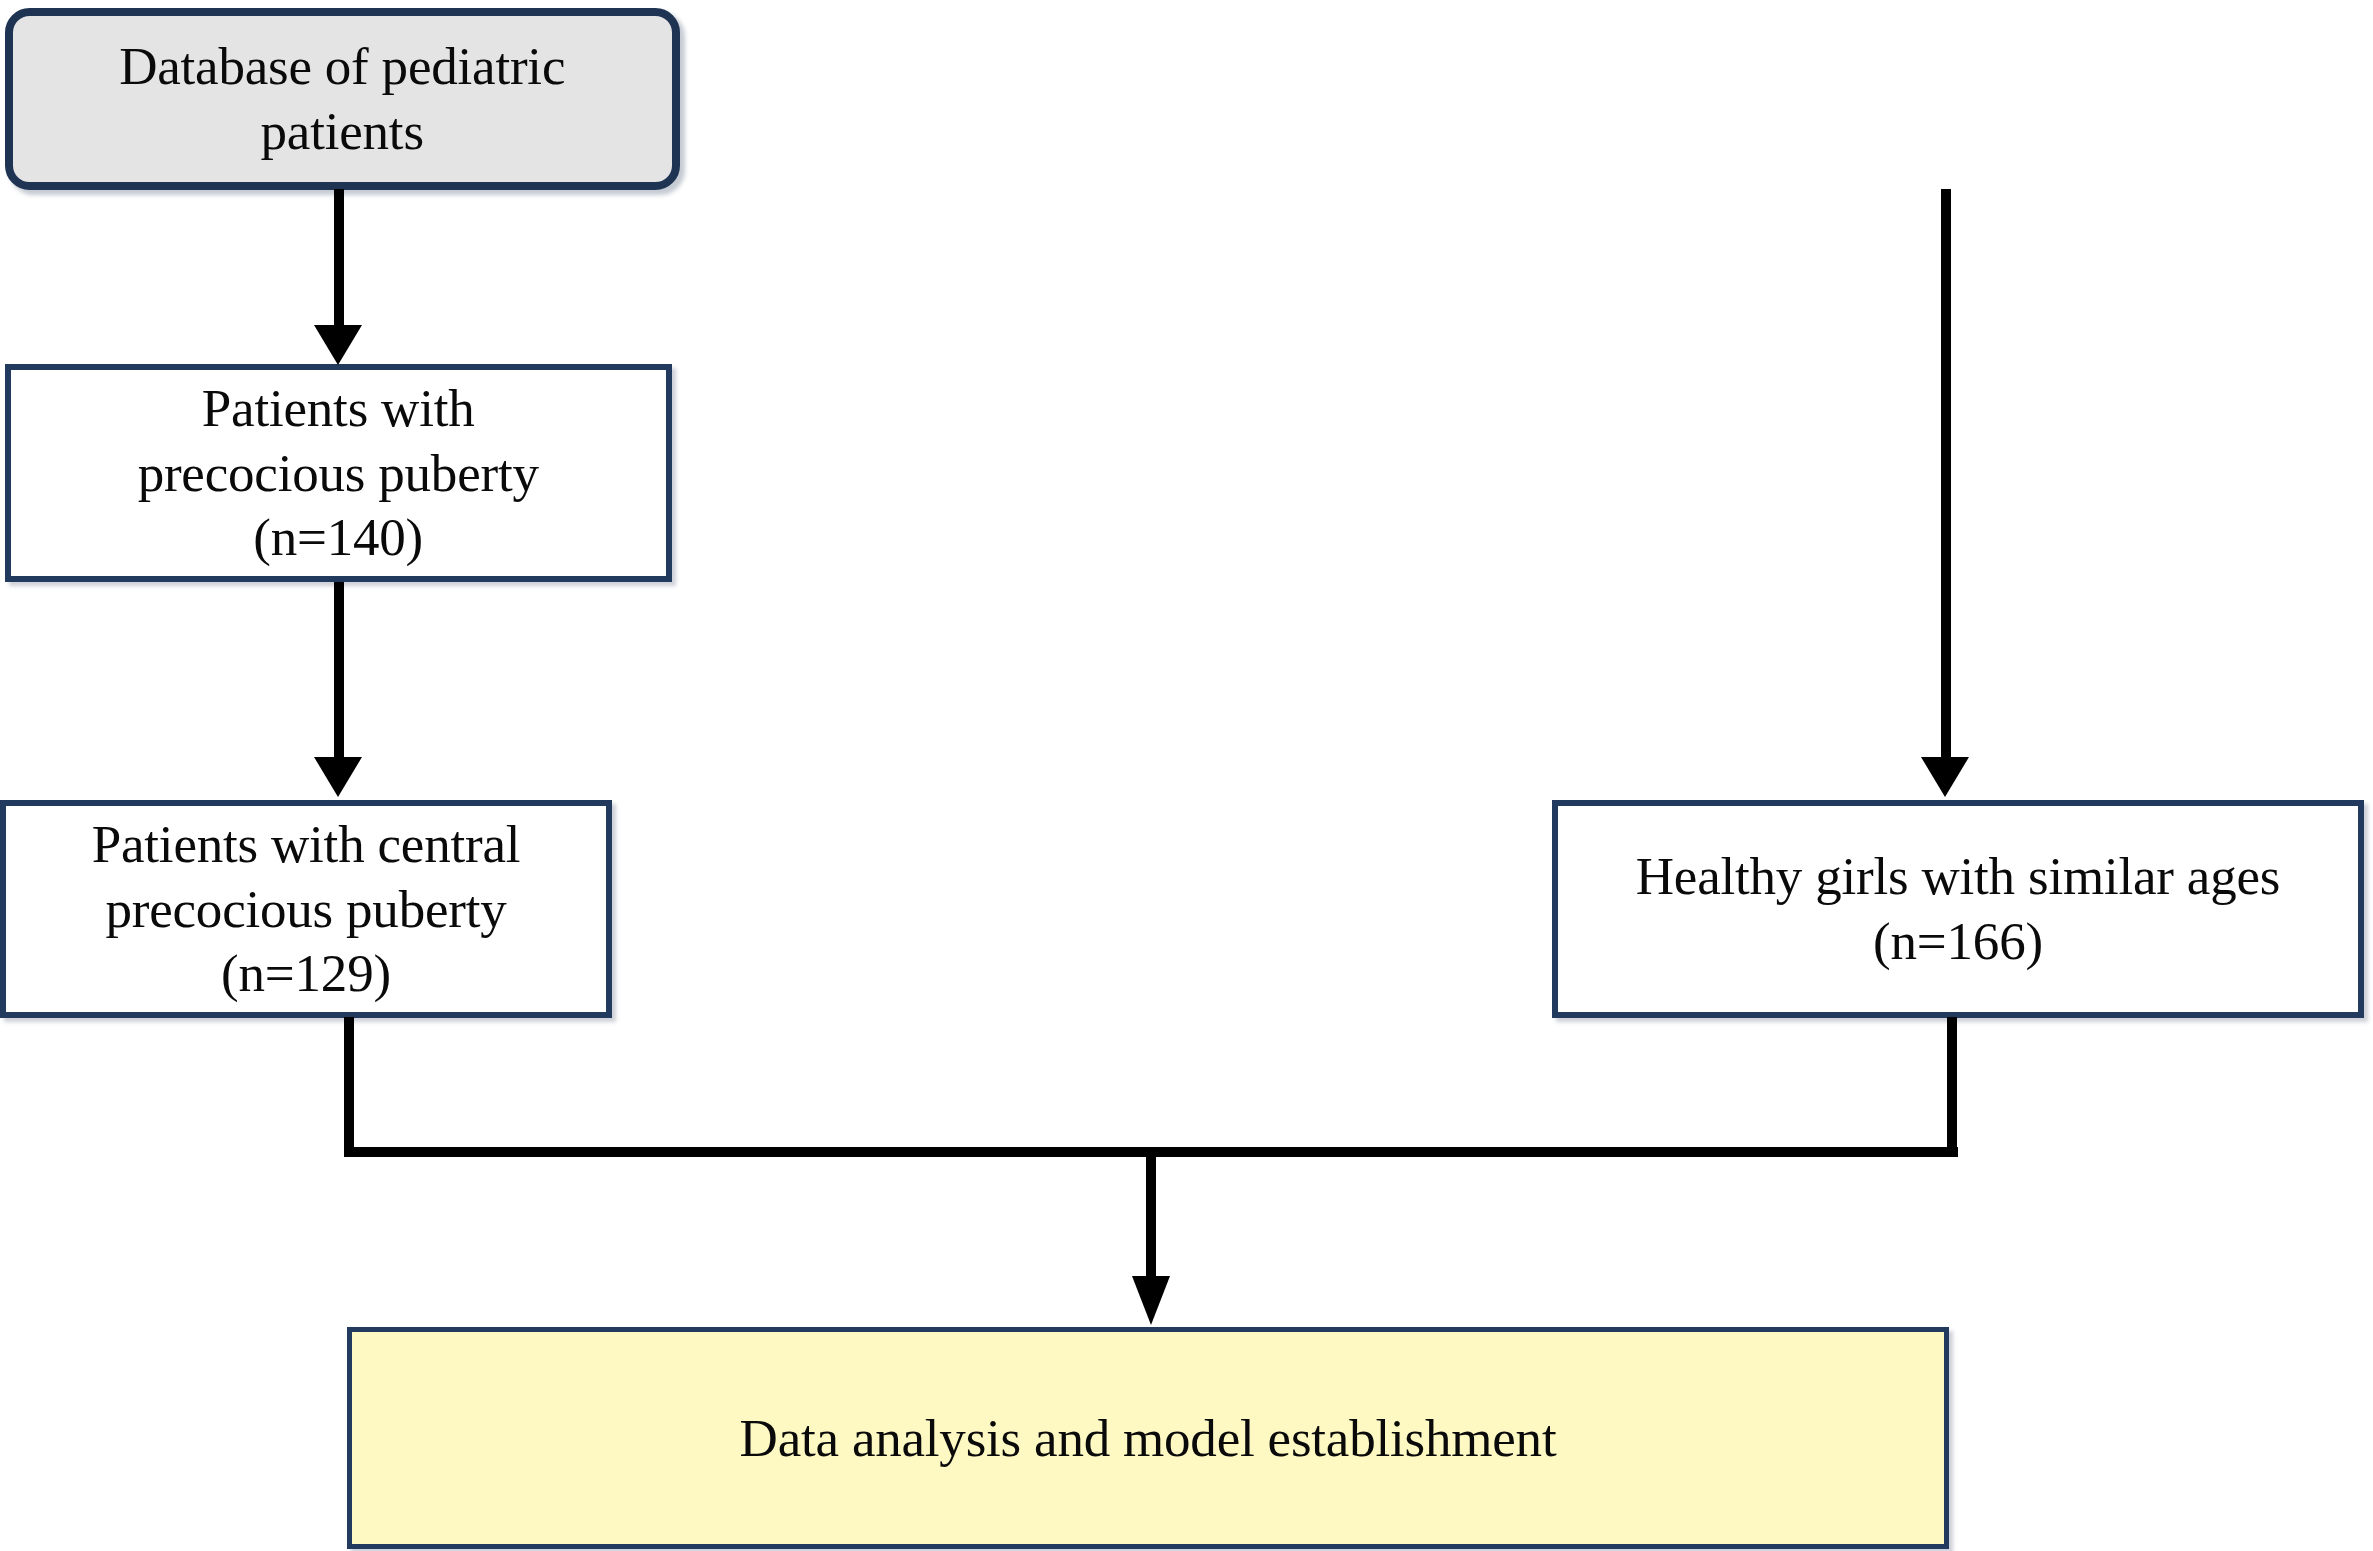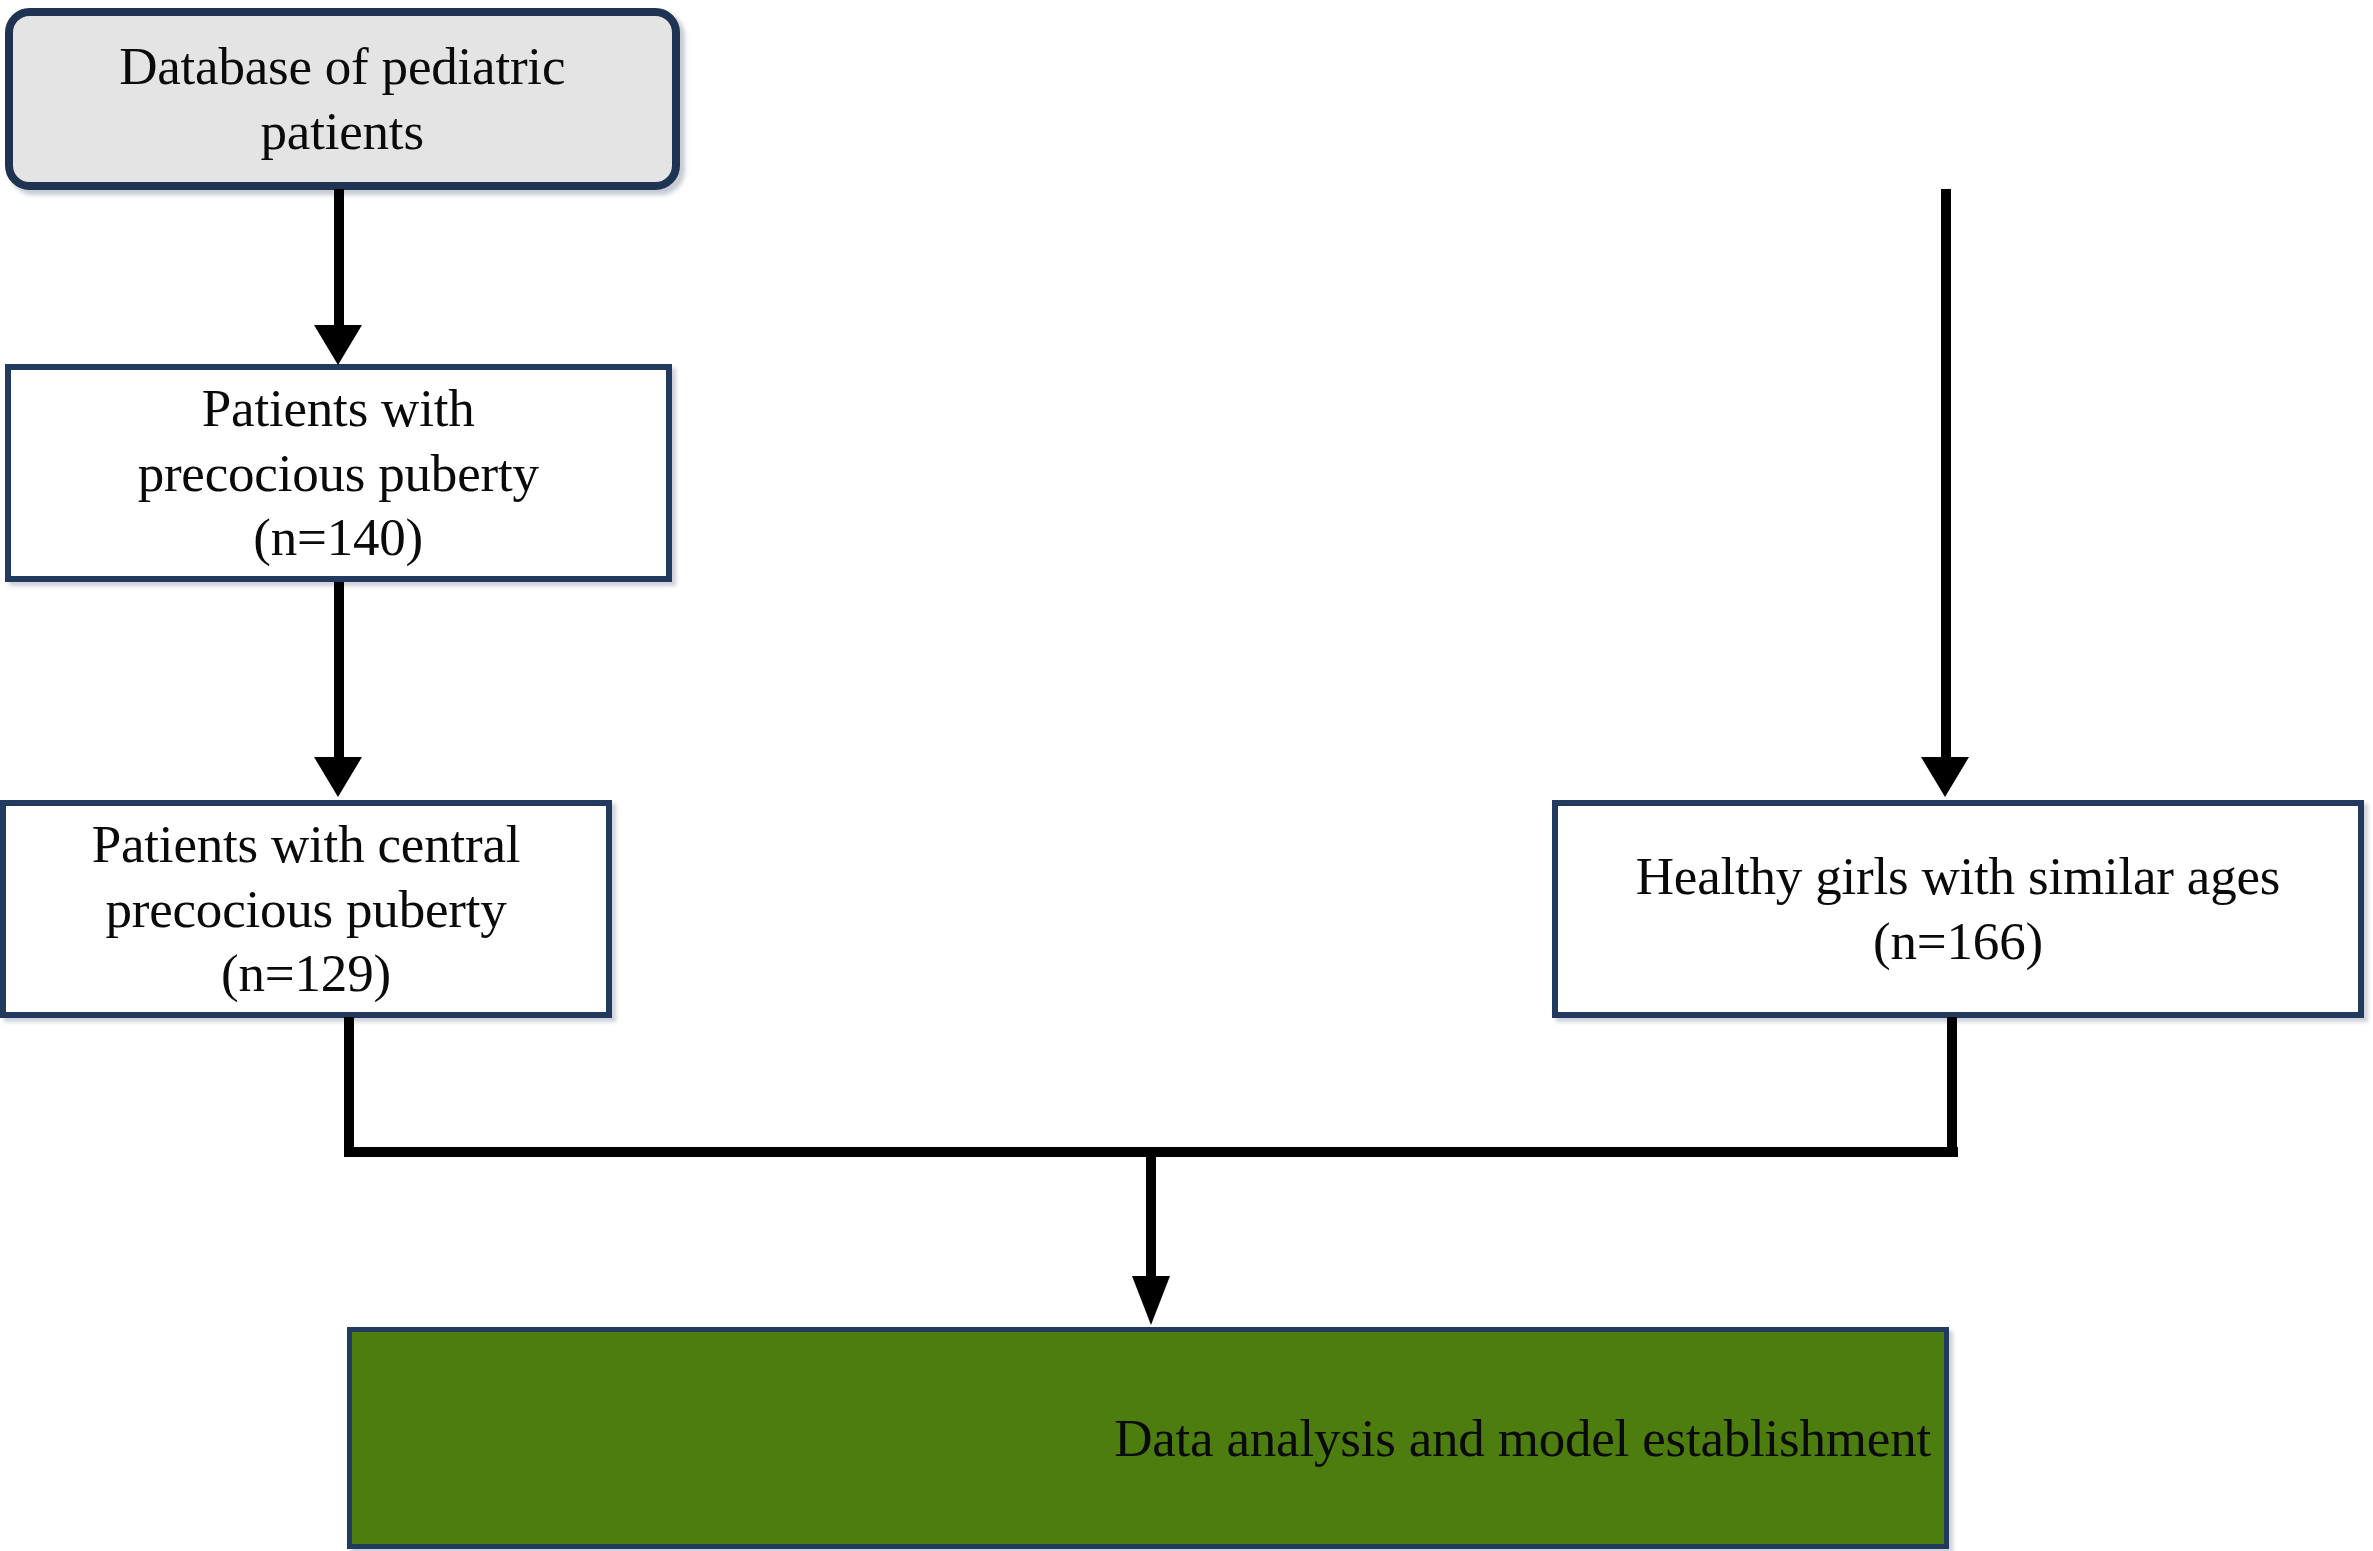--- a/index.html
+++ b/index.html
@@ -23,41 +23,40 @@
     align-items: center;
     justify-content: center;
     text-align: center;
     color: #0a0a0a;
     line-height: 1.22;
     letter-spacing: -0.2px;
   }
   .node .label {
     display: block;
     width: 100%;
-    padding: 0 13px;
+    padding: 0 27px;
     white-space: pre-line;
   }
   
   .node.source {
     background: #e4e4e4;
     border: 8.5px solid #1f3353;
     border-radius: 24.6px;
     box-shadow: 4.7px 4.7px 4.7px rgba(120,130,150,0.42);
   }
   
   .node.process {
     background: #ffffff;
     border: 6.6px solid #223a5e;
     box-shadow: 3.8px 3.8px 3.8px rgba(125,135,155,0.38);
   }
   .node.terminal {
-    background: #4d7c0f;
+    background: #fef9c3;
     border: 5.7px solid #223a5e;
     box-shadow: 3.8px 3.8px 3.8px rgba(125,135,155,0.38);
-    text-align: right;
   }
   
   .conn {
     position: absolute;
     background: #000000;
   }
   .conn.v { width: 10.4px; }
   .conn.h { height: 10.4px; }
   .arrowhead {
     position: absolute;

